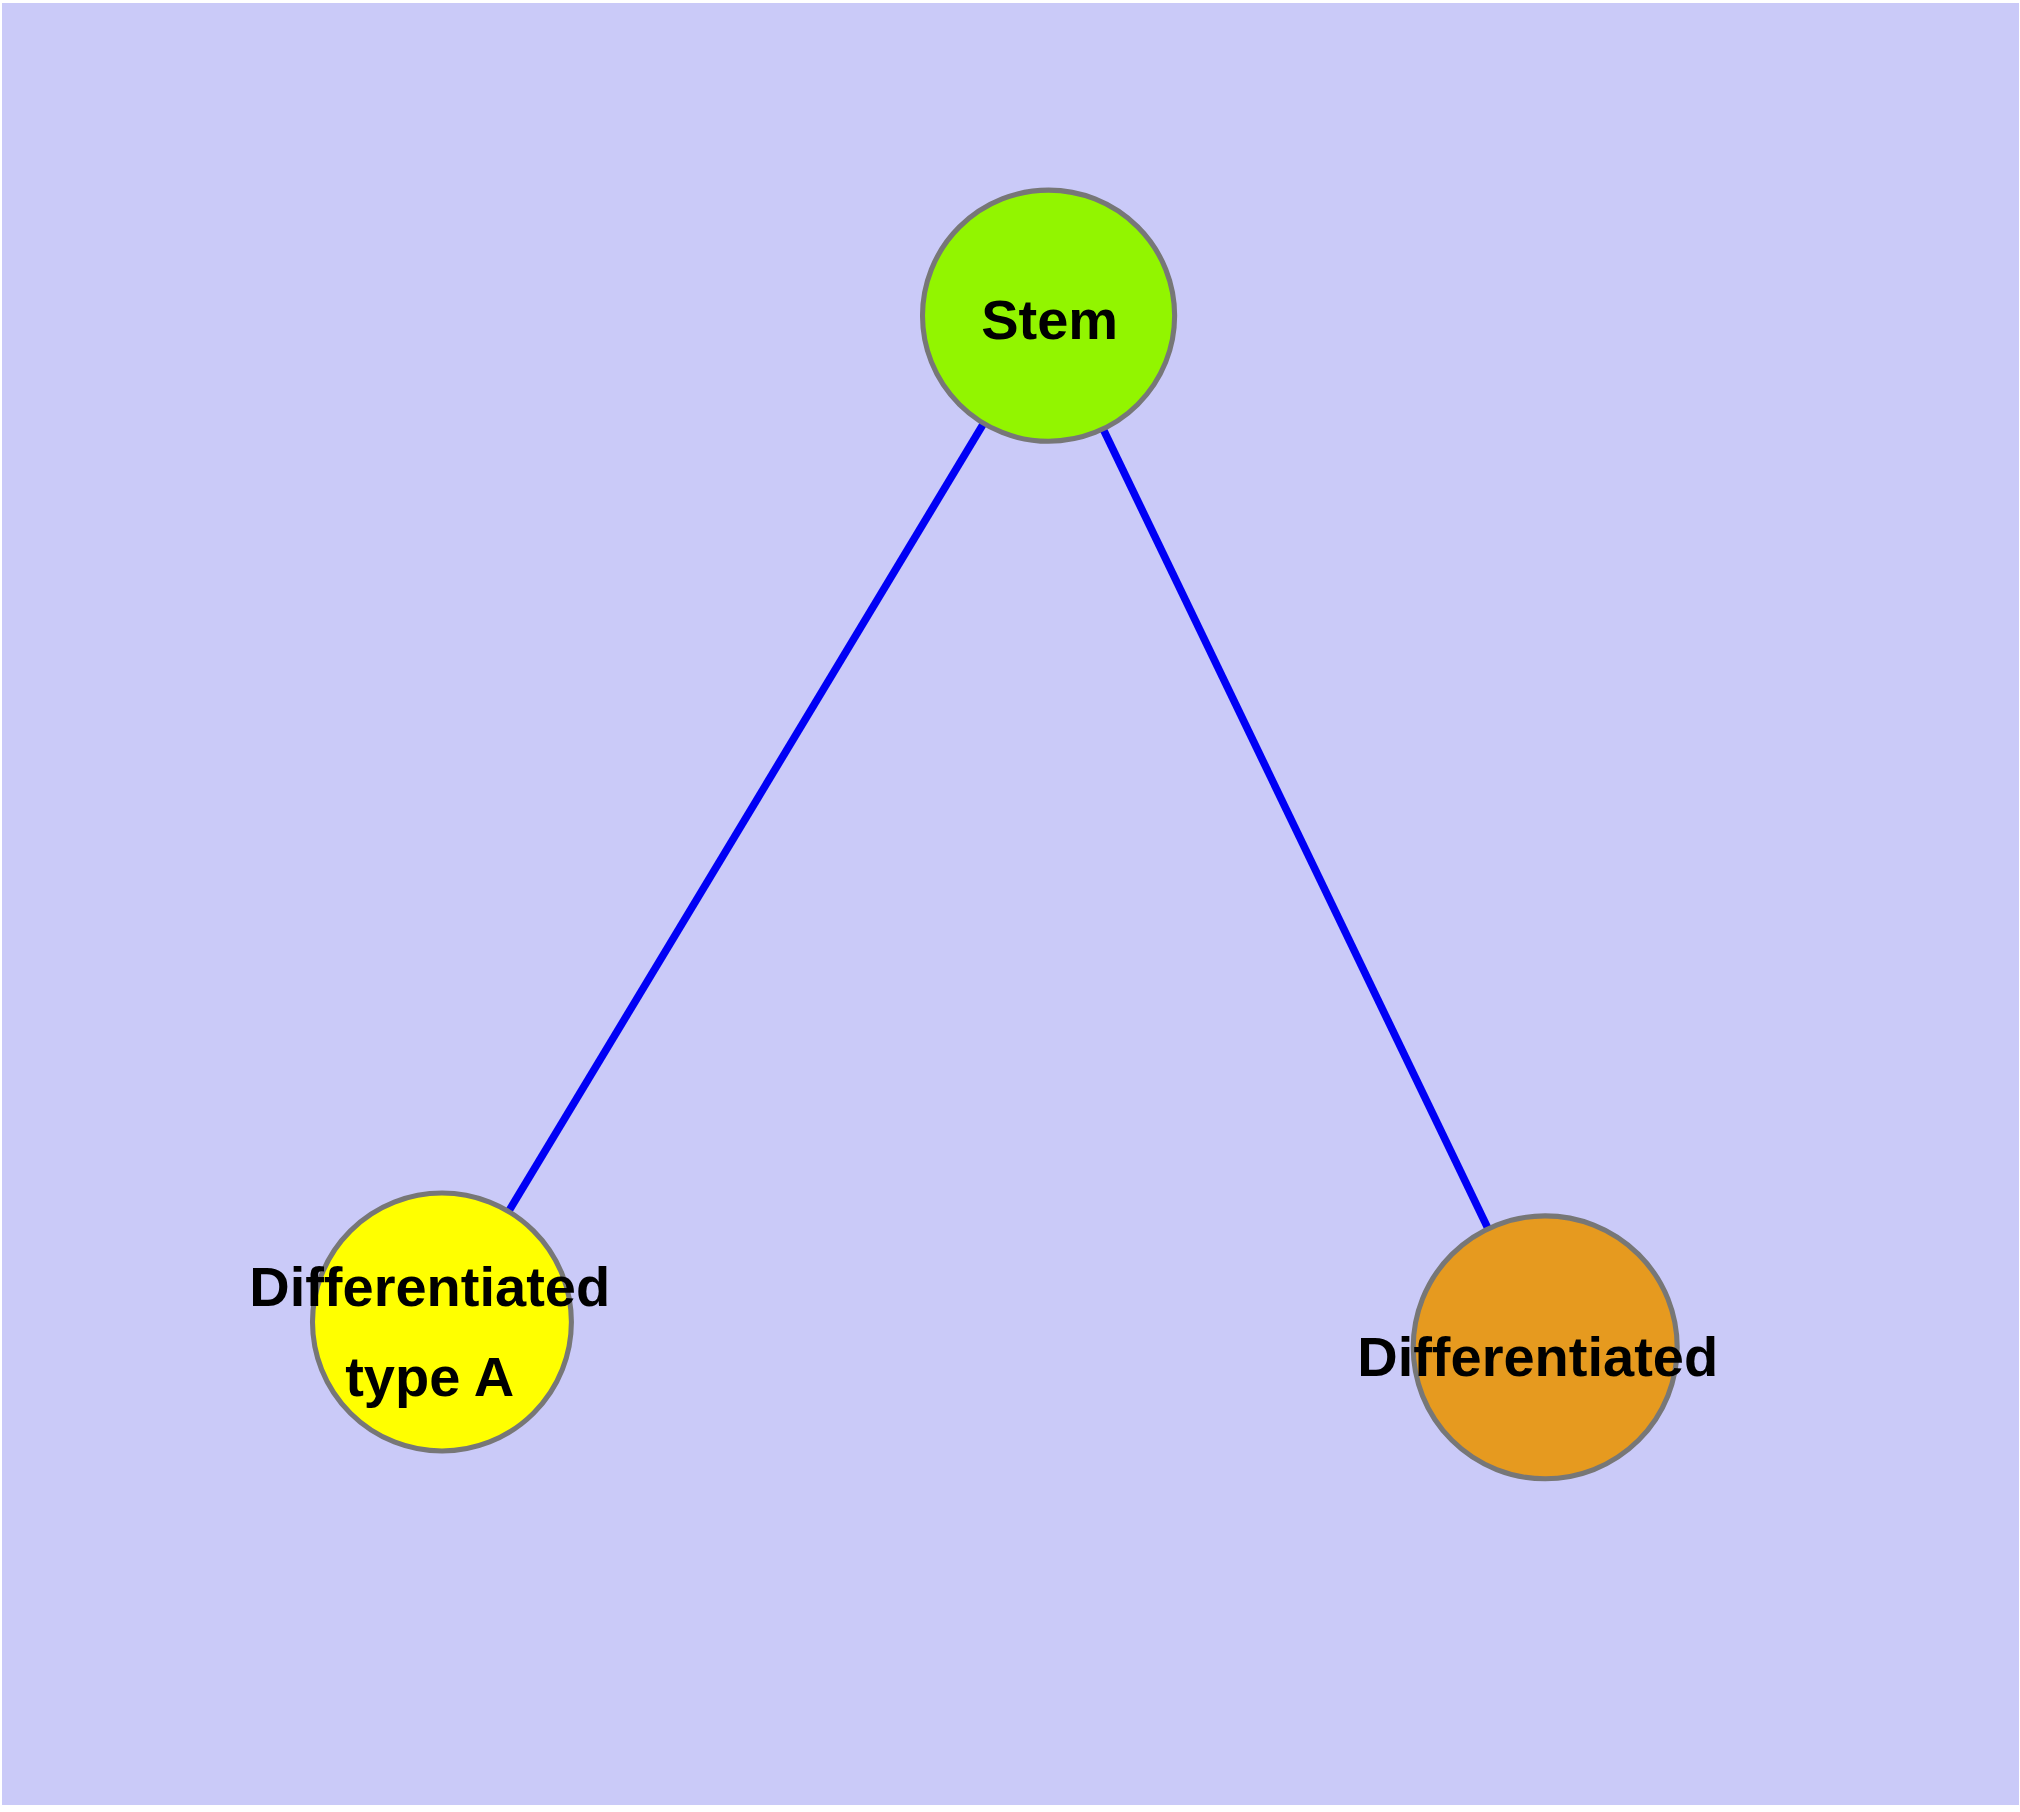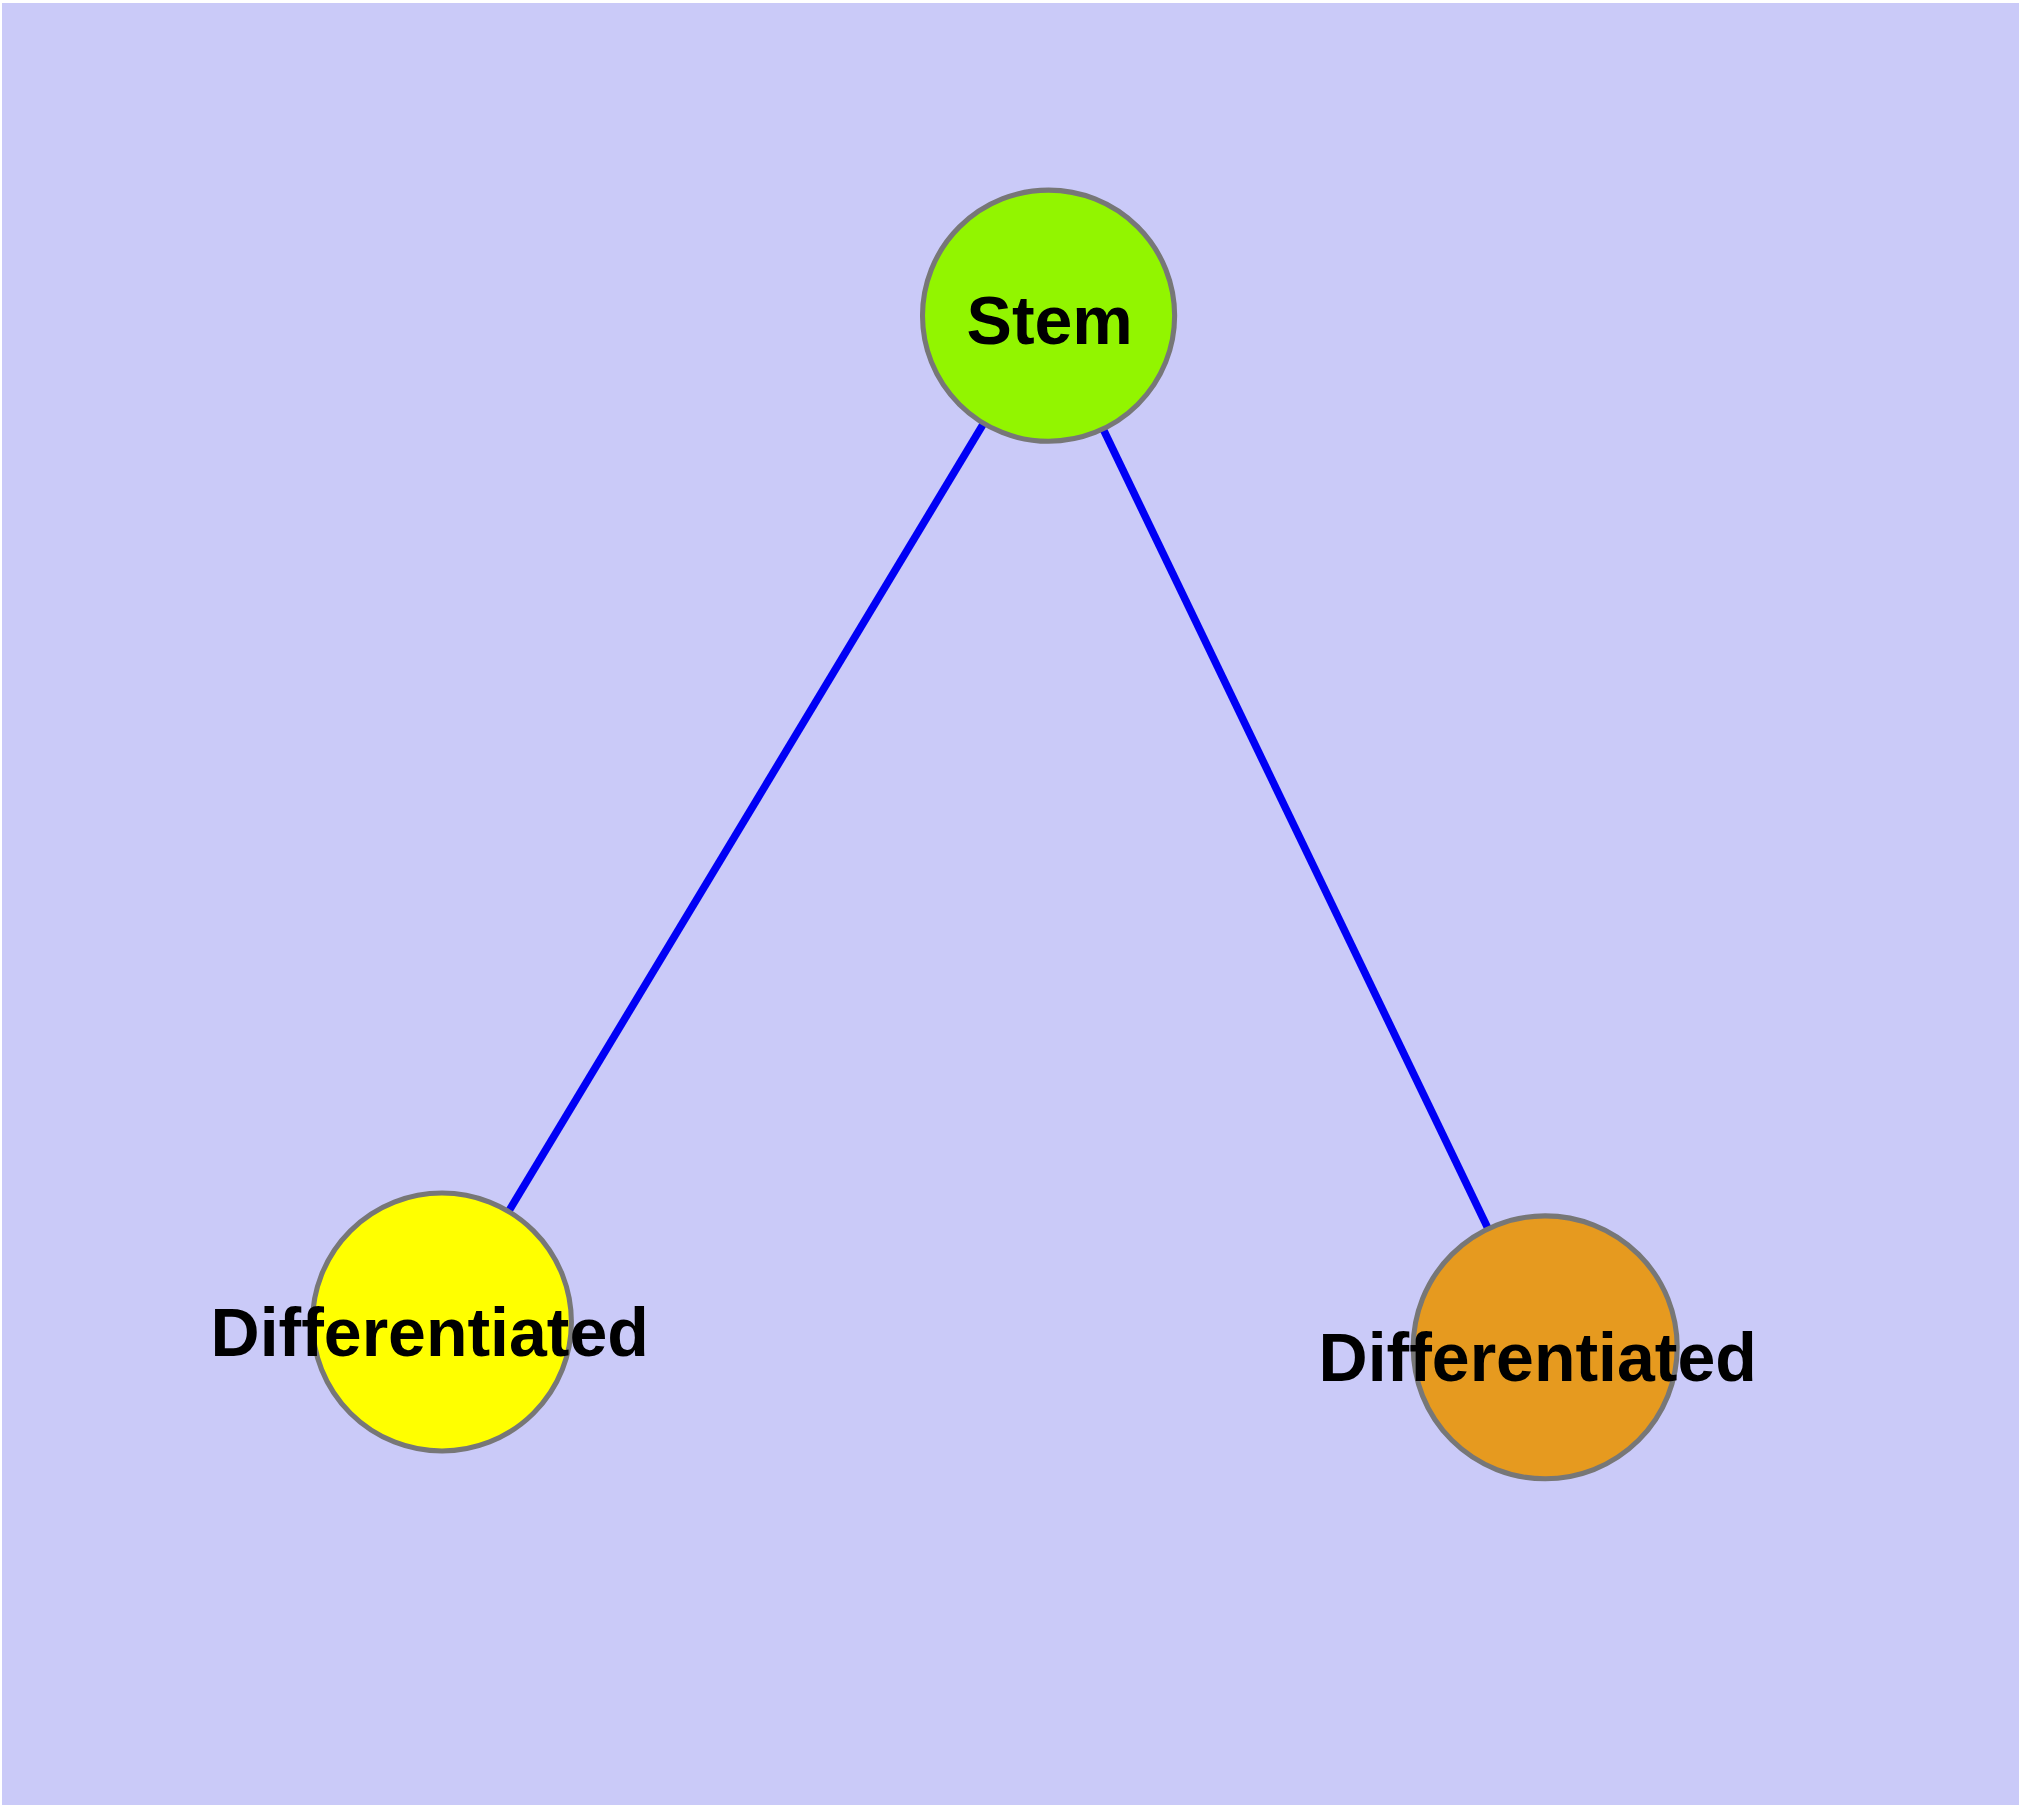--- a/index.html
+++ b/index.html
@@ -27,21 +27,21 @@
     top: 0;
     width: 100%;
     height: 100%;
     display: block;
   }
   .node-label {
     position: absolute;
     transform: translate(-50%, -50%);
     text-align: center;
     font-weight: bold;
-    font-size: 68px;
+    font-size: 56px;
     line-height: 90px;
     color: #000000;
     white-space: nowrap;
   }
   .node-label .label-line {
     display: block;
   }
 </style>
 </head>
 <body>
@@ -53,19 +53,20 @@
       <circle cx="1237" cy="371" r="149" fill="#92F500" stroke="#777777" stroke-width="6"></circle>
       <circle cx="520" cy="1565" r="153" fill="#FFFF00" stroke="#777777" stroke-width="6"></circle>
       <circle cx="1824" cy="1595" r="156" fill="#E69A1F" stroke="#777777" stroke-width="6"></circle>
     </svg>
   <div id="graph-labels">
       <div class="node-label" style="left: 1048px; top: 317px; color: rgb(0, 0, 0);">
         <span class="label-line">Stem</span>
       </div>
       <div class="node-label" style="left: 428px; top: 1329px; color: rgb(0, 0, 0);">
         <span class="label-line">Differentiated</span>
+        <span class="label-line">type A</span>
       </div>
       <div class="node-label" style="left: 1536px; top: 1354px; color: rgb(0, 0, 0);">
         <span class="label-line">Differentiated</span>
       </div>
     </div>
 </div>
 
 
 </body></html>

